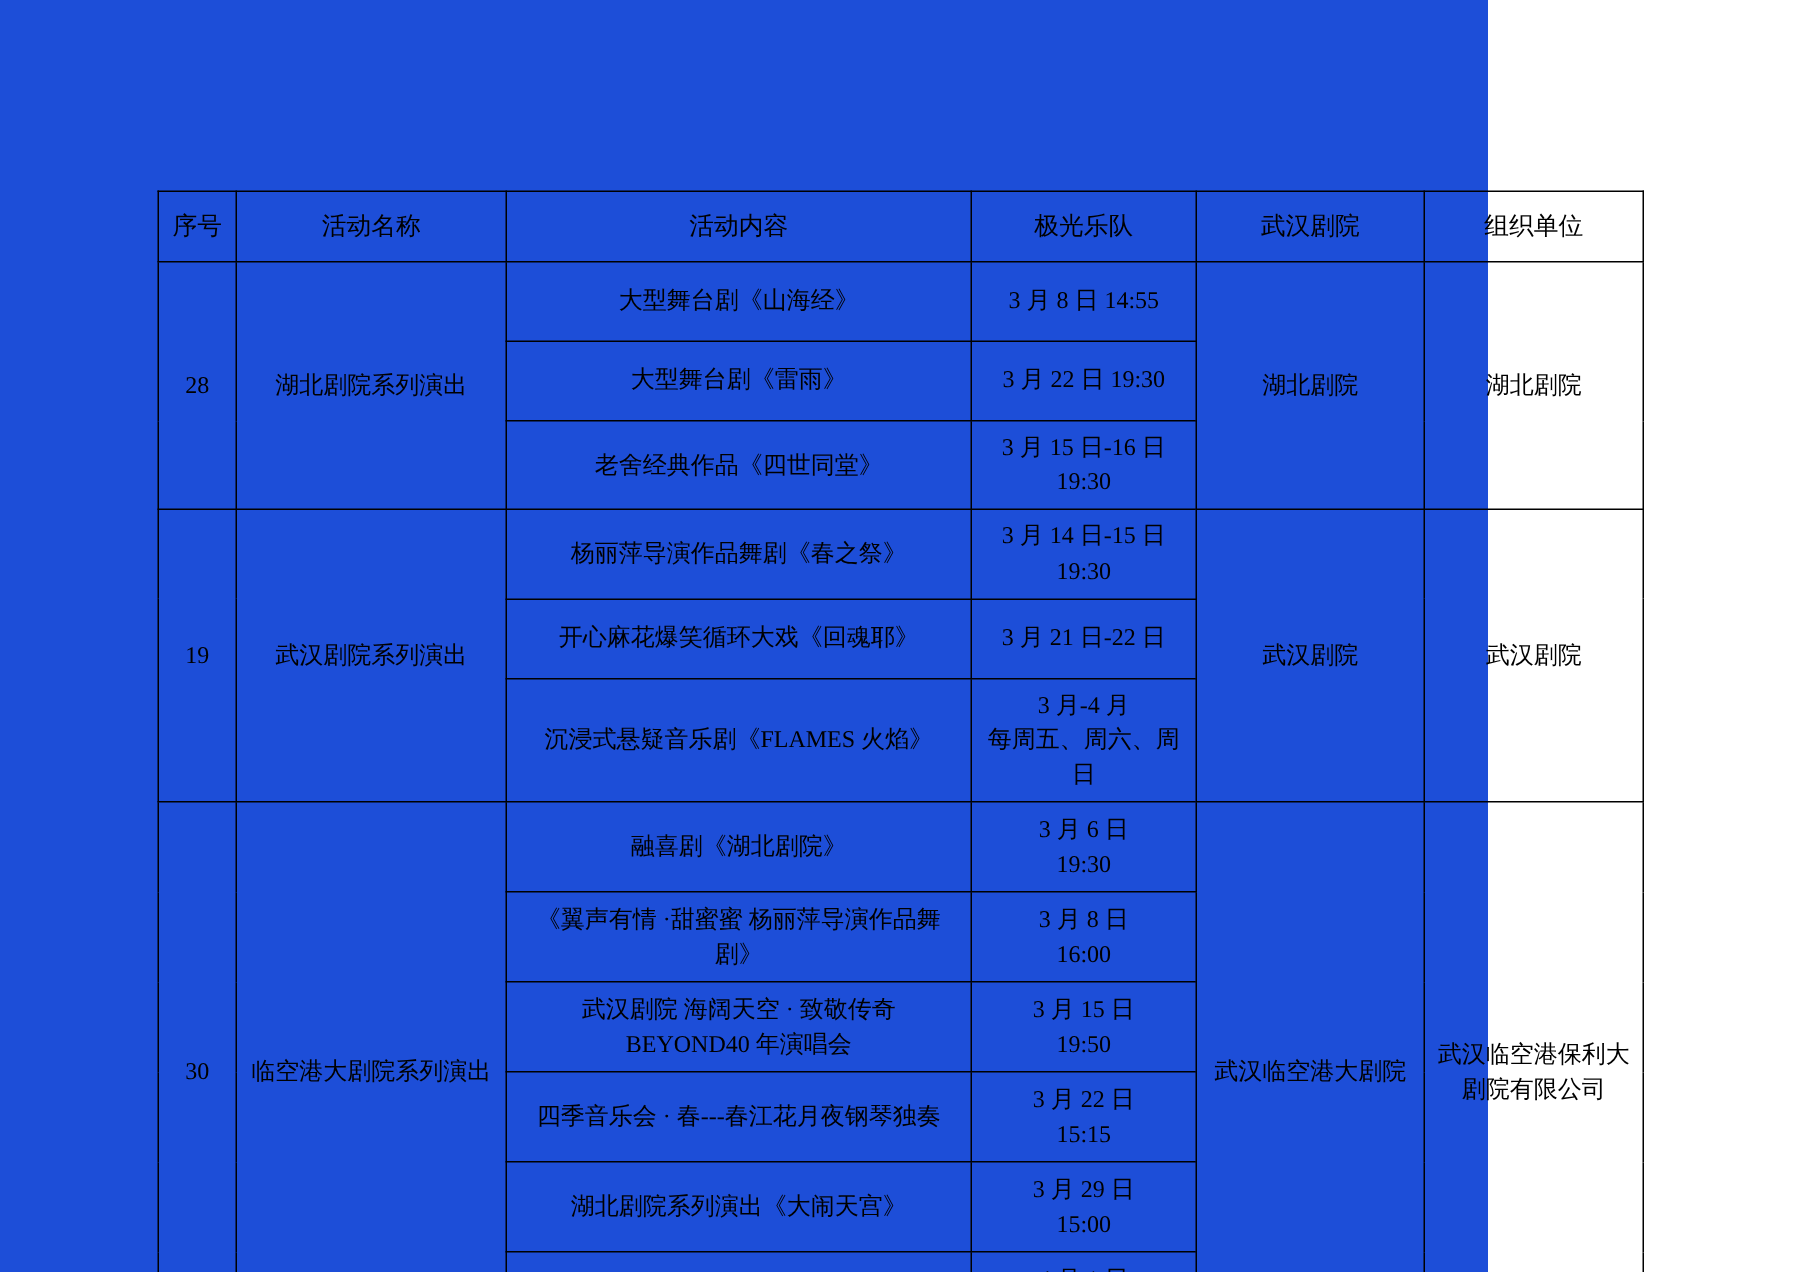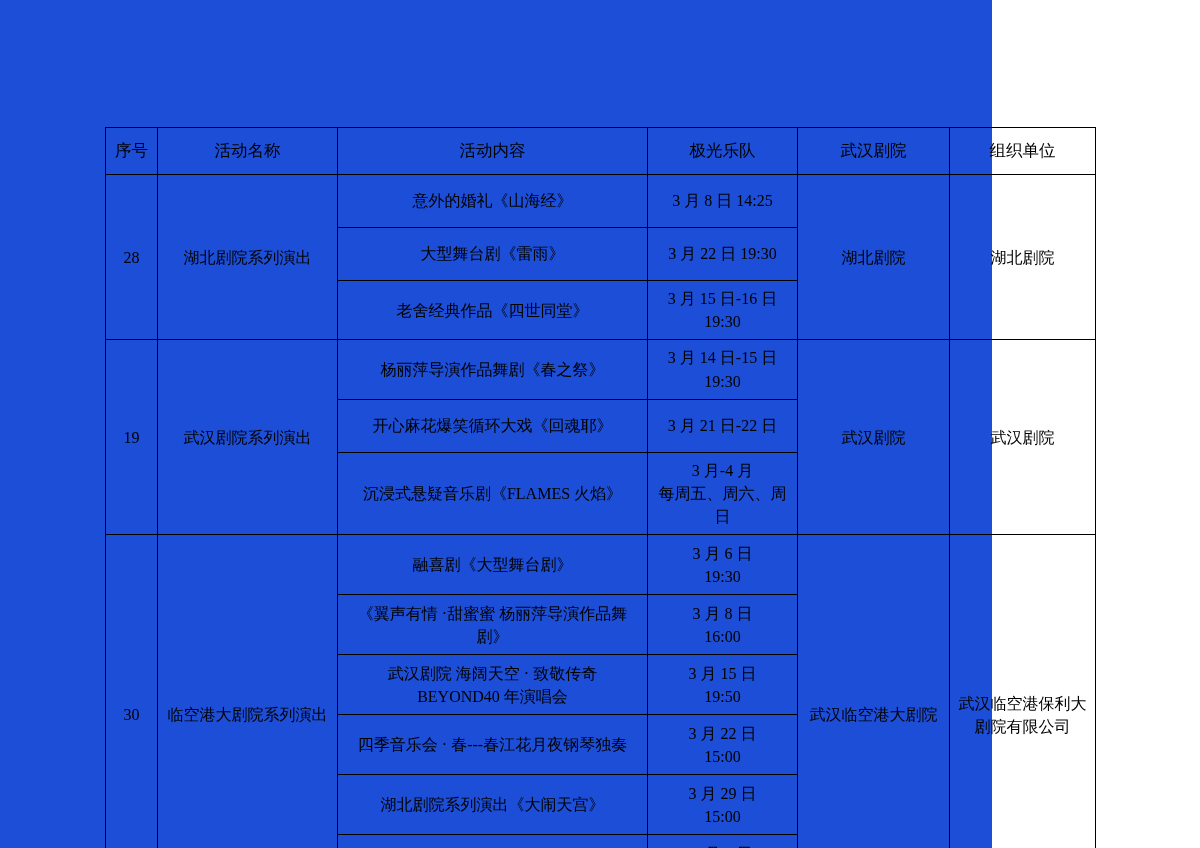--- a/index.html
+++ b/index.html
@@ -81,22 +81,22 @@
           <td>极光乐队</td>
           <td>武汉剧院</td>
           <td>组织单位</td>
         </tr>
       </thead>
       <tbody>
 
         <tr class="row-h1">
           <td rowspan="3">28</td>
           <td rowspan="3">湖北剧院系列演出</td>
-          <td class="cell-content multi-line">意外的婚礼《山海经》</td>
-          <td class="cell-time multi-line">3 月 8 日  14:25</td>
+          <td class="cell-content multi-line">大型舞台剧《山海经》</td>
+          <td class="cell-time multi-line">3 月 8 日  14:55</td>
           <td rowspan="3">湖北剧院</td>
           <td rowspan="3">湖北剧院</td>
         </tr>
         <tr class="row-h1">
           <td class="cell-content multi-line">大型舞台剧《雷雨》</td>
           <td class="cell-time multi-line">3 月 22 日  19:30</td>
         </tr>
         <tr class="row-h1">
           <td class="cell-content multi-line">老舍经典作品《四世同堂》</td>
           <td class="cell-time multi-line">3 月 15 日-16 日
@@ -118,41 +118,41 @@
         </tr>
         <tr class="row-h1">
           <td class="cell-content multi-line">沉浸式悬疑音乐剧《FLAMES 火焰》</td>
           <td class="cell-time multi-line">3 月-4 月
 每周五、周六、周日</td>
         </tr>
 
         <tr class="row-h2">
           <td rowspan="6">30</td>
           <td rowspan="6">临空港大剧院系列演出</td>
-          <td class="cell-content multi-line">融喜剧《大型舞台剧》</td>
+          <td class="cell-content multi-line">融喜剧《湖北剧院》</td>
           <td class="cell-time multi-line">3 月 6 日
 19:30</td>
           <td rowspan="6">武汉临空港大剧院</td>
           <td rowspan="6">武汉临空港保利大剧院有限公司</td>
         </tr>
         <tr class="row-h2">
           <td class="cell-content multi-line">《翼声有情 ·甜蜜蜜  杨丽萍导演作品舞剧》</td>
           <td class="cell-time multi-line">3 月 8 日
 16:00</td>
         </tr>
         <tr class="row-h2">
           <td class="cell-content multi-line">武汉剧院  海阔天空 · 致敬传奇
 BEYOND40 年演唱会</td>
           <td class="cell-time multi-line">3 月 15 日
 19:50</td>
         </tr>
         <tr class="row-h2">
           <td class="cell-content multi-line">四季音乐会 · 春---春江花月夜钢琴独奏</td>
           <td class="cell-time multi-line">3 月 22 日
-15:00</td>
+15:15</td>
         </tr>
         <tr class="row-h2">
           <td class="cell-content multi-line">湖北剧院系列演出《大闹天宫》</td>
           <td class="cell-time multi-line">3 月 29 日
 15:00</td>
         </tr>
         <tr class="row-h2">
           <td class="cell-content multi-line">民族歌舞剧《烽火家书》</td>
           <td class="cell-time multi-line">4 月 1 日
 19:00</td>

